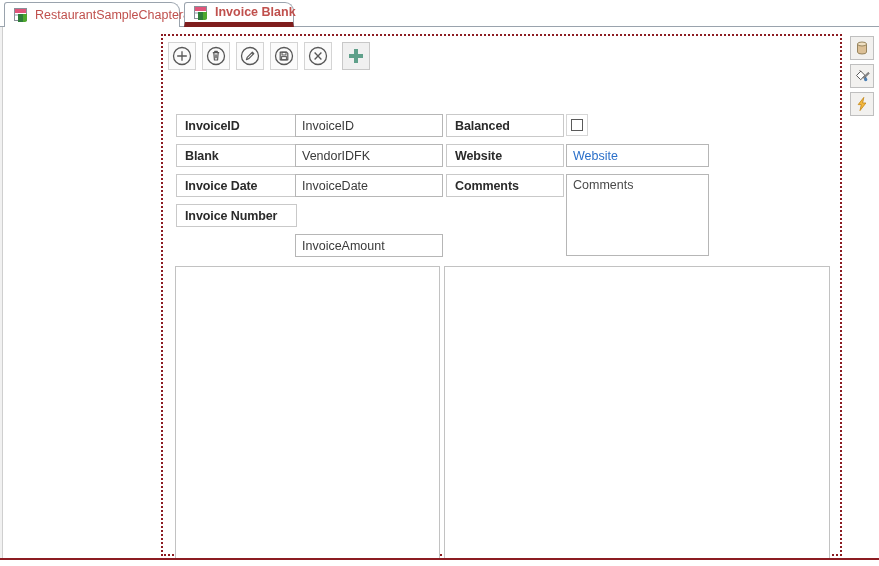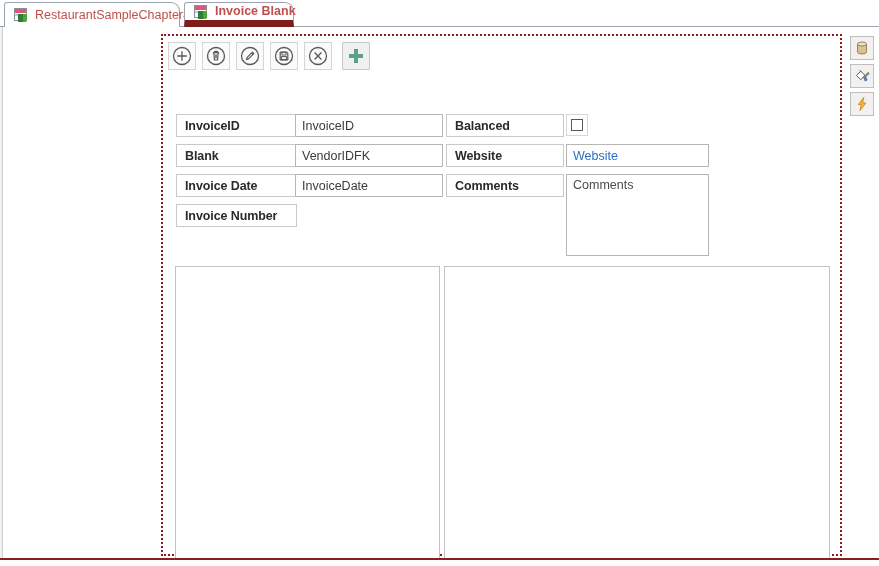--- a/index.html
+++ b/index.html
@@ -44,21 +44,21 @@
     cursor: pointer;
   }
   .doc-tab.inactive {
     z-index: 1;
     color: #c0504d;
   }
   .doc-tab.active {
     z-index: 3;
     color: #c0504d;
     font-weight: bold;
-    border-bottom: 7px solid #7f1d1d;
+    border-bottom: 5px solid #7f1d1d;
   }
   .tab-label { font-size: 12.5px; line-height: 1; }
 
   
   .tab-icon {
     position: relative;
     width: 15px;
     height: 14px;
     flex: 0 0 auto;
   }
@@ -316,20 +316,21 @@
     </div>
 
     <div class="lbl-box" style="left:13px;  top:78px;  width:121px; height:23px;">InvoiceID</div>
     <div class="lbl-box" style="left:13px;  top:108px; width:121px; height:23px;">Blank</div>
     <div class="lbl-box" style="left:13px;  top:138px; width:121px; height:23px;">Invoice Date</div>
     <div class="lbl-box" style="left:13px;  top:168px; width:121px; height:23px;">Invoice Number</div>
 
     <div class="ctl-box" style="left:132px; top:78px;  width:148px; height:23px;">InvoiceID</div>
     <div class="ctl-box" style="left:132px; top:108px; width:148px; height:23px;">VendorIDFK</div>
     <div class="ctl-box" style="left:132px; top:138px; width:148px; height:23px;">InvoiceDate</div>
+    <div class="ctl-box" style="left:132px; top:198px; width:148px; height:23px;">InvoiceAmount</div>
 
     <div class="lbl-box" style="left:283px; top:78px;  width:118px; height:23px;">Balanced</div>
     <div class="lbl-box" style="left:283px; top:108px; width:118px; height:23px;">Website</div>
     <div class="lbl-box" style="left:283px; top:138px; width:118px; height:23px;">Comments</div>
 
     <div class="chk-box" style="left:403px; top:78px; width:22px; height:22px;">
       <span class="tick"></span>
     </div>
 
     <div class="ctl-box link-ctl" style="left:403px; top:108px; width:143px; height:23px;">Website</div>

